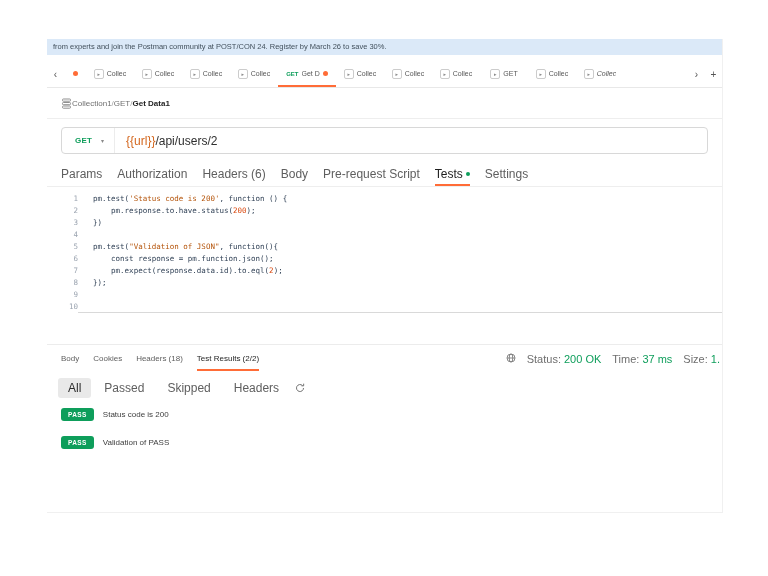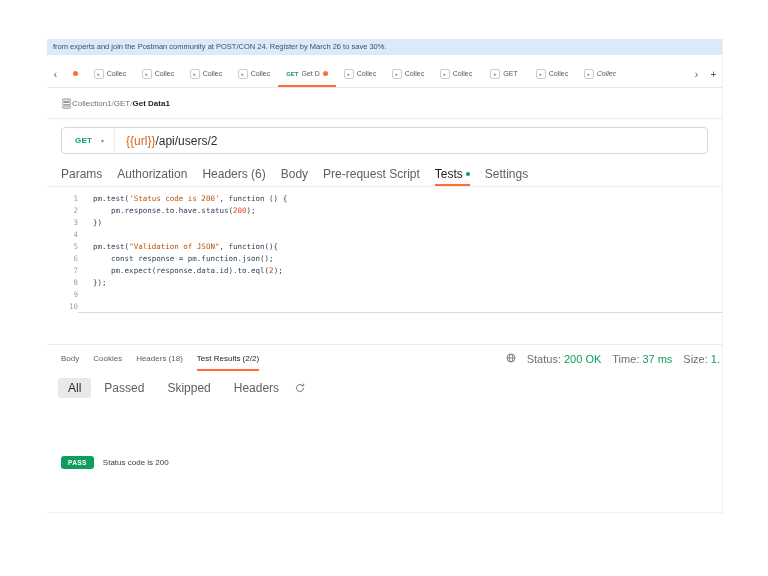--- a/index.html
+++ b/index.html
@@ -68,21 +68,21 @@
   .meta-item { display:flex; align-items:center; cursor:pointer; }
   .meta-value { color:var(--green,#0e9e5b); margin-left:3px;text-align:right; }
 
   .filters { margin-top:7px; display:flex; align-items:center; padding:0 11px; font-size:12px; color:#5e5e5e; }
   .filter-row-pills { display:flex; gap:3px; }
   .filter-pill { padding:3px 10px; border-radius:3px; cursor:pointer; }
   .filter-pill.active { background:#e9e9e9; color:#2b2b2b; }
   .refresh-btn { margin-left:6px; background:none; border:none; cursor:pointer; display:flex; align-items:center; }
 
   .results { padding:10px 14px 0; }
-  .result-row { display:flex; align-items:center; gap:9px; margin-bottom:15px;margin-top:48px; }
+  .result-row { display:flex; align-items:center; gap:9px; margin-bottom:15px; }
   .pass-badge { background:var(--green,#0e9e5b); color:#fff; font-size:6.5px; font-weight:bold;
     padding:3px 7px; border-radius:3px; letter-spacing:.4px; }
   .result-text { font-size:8px; color:#3d3d3d; }
 </style>
 </head>
 <body>
 
 <div class="app">
 
   <div class="banner">

